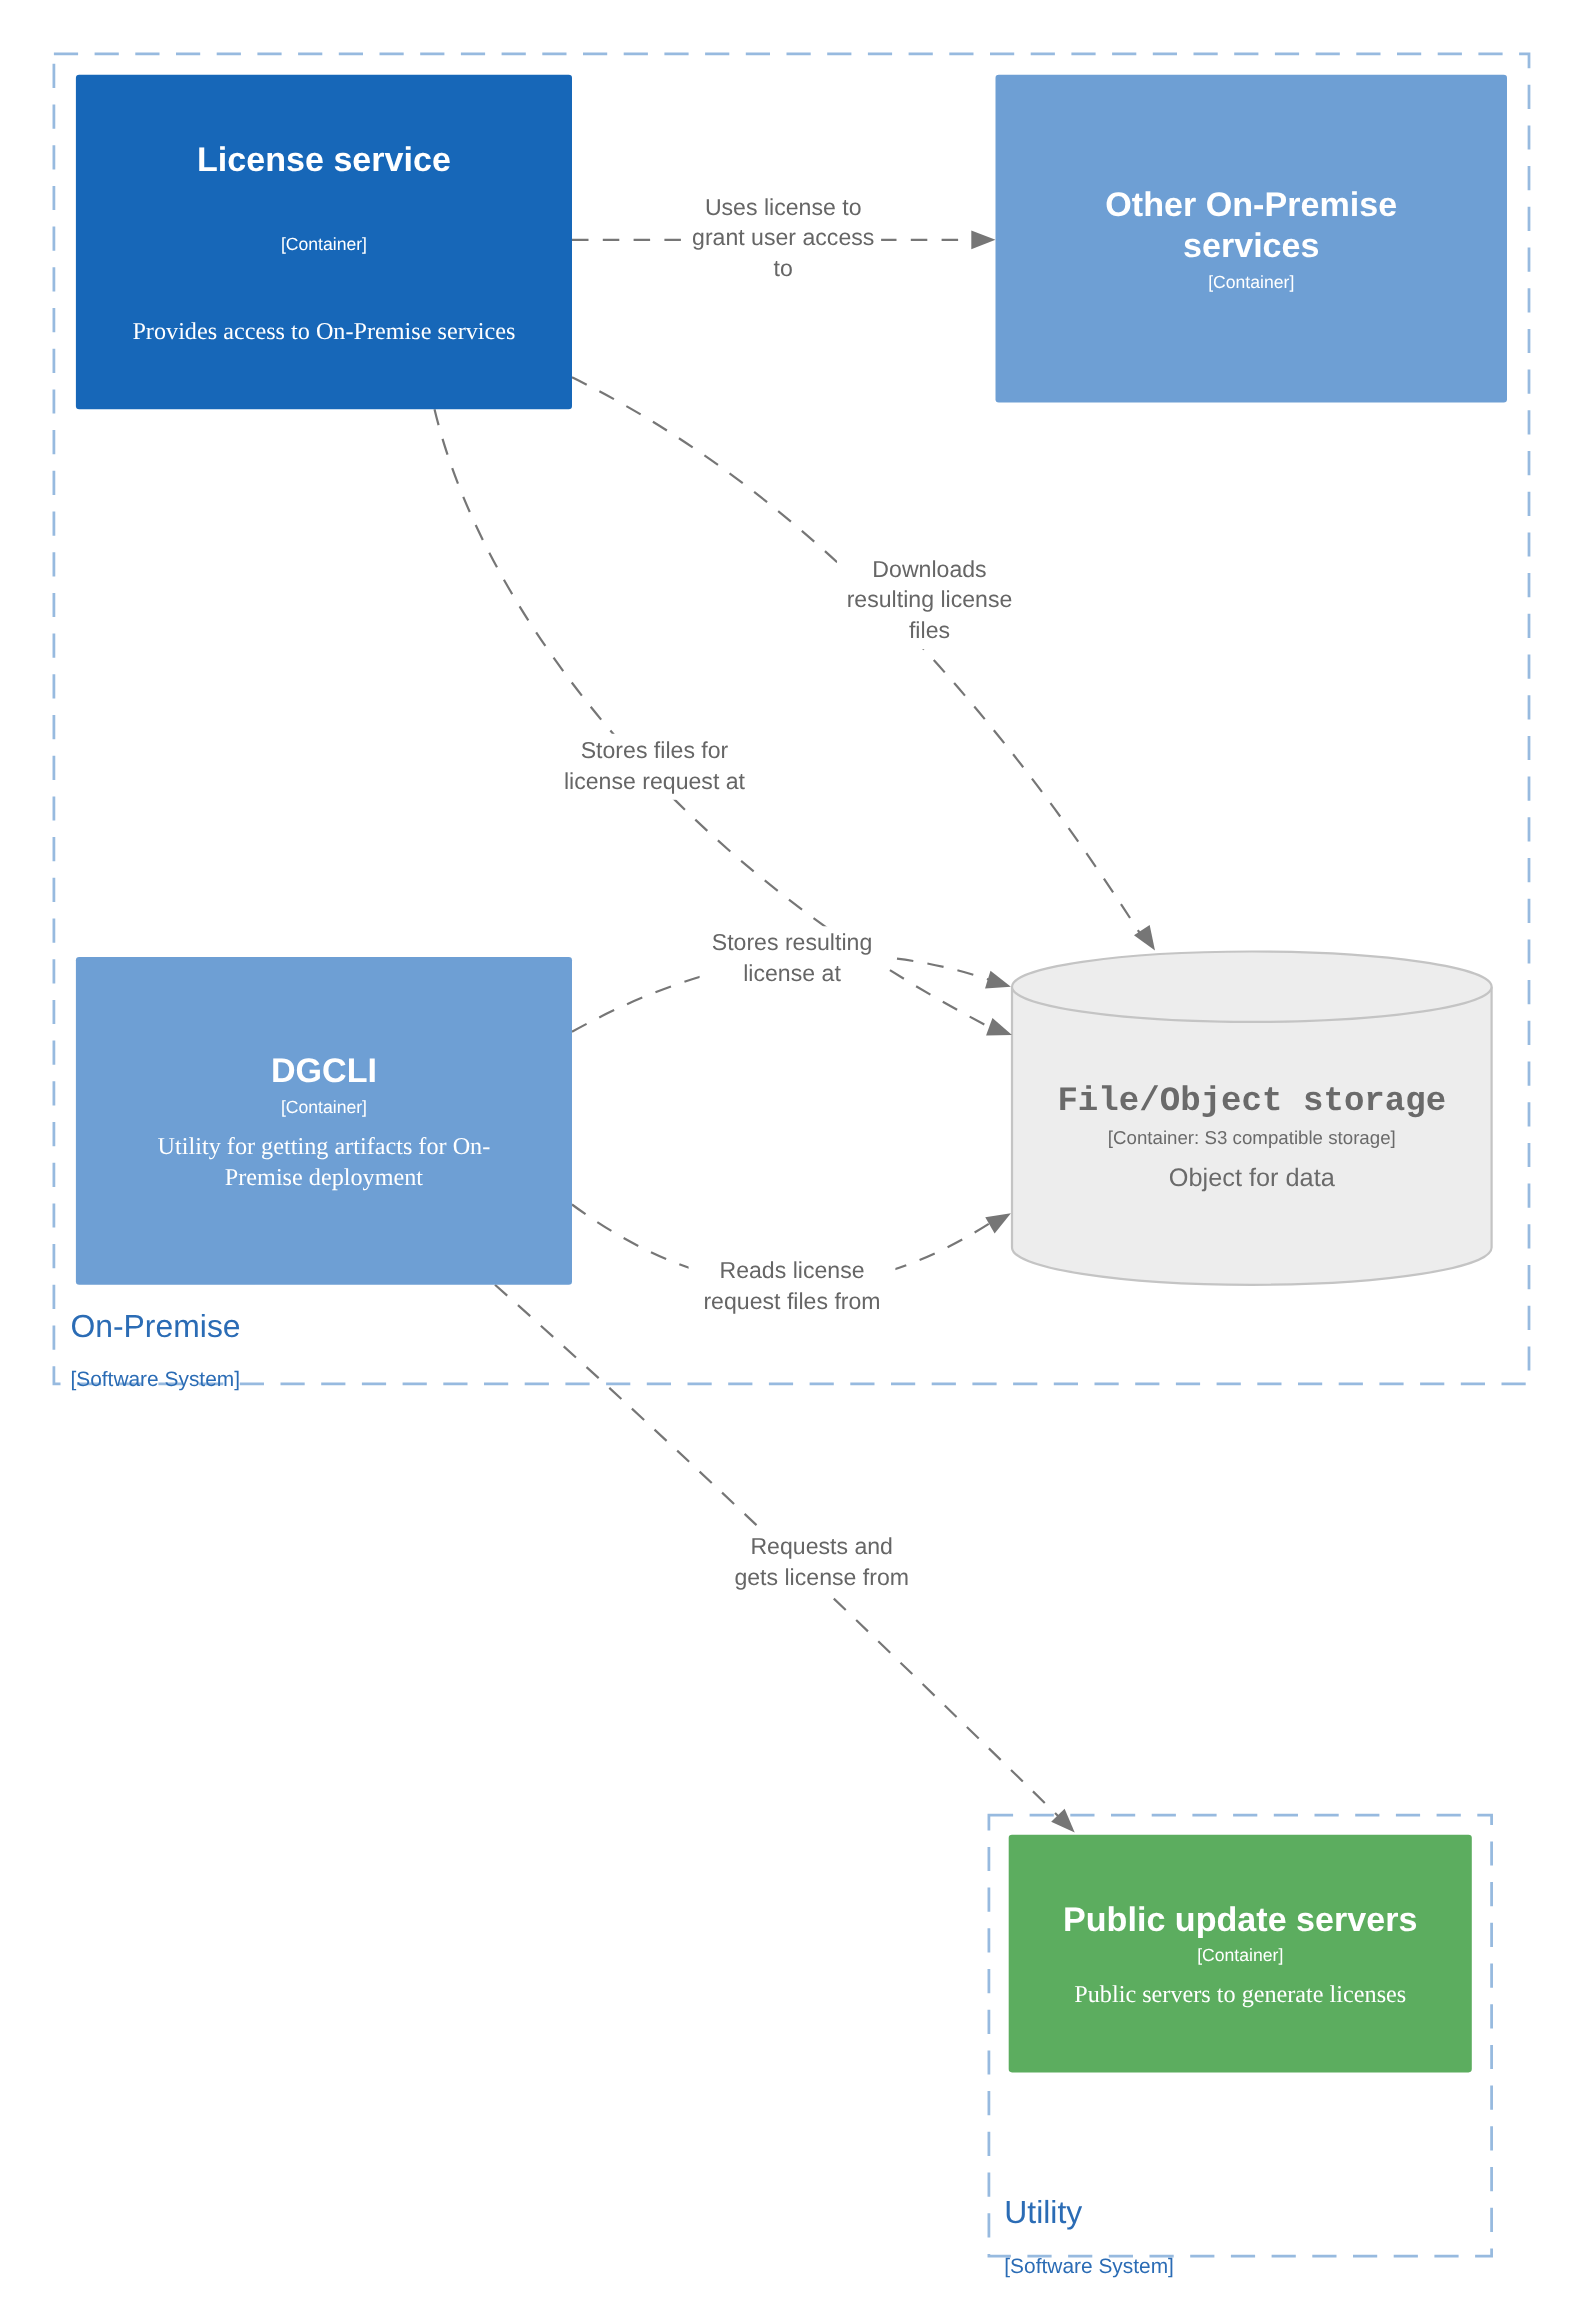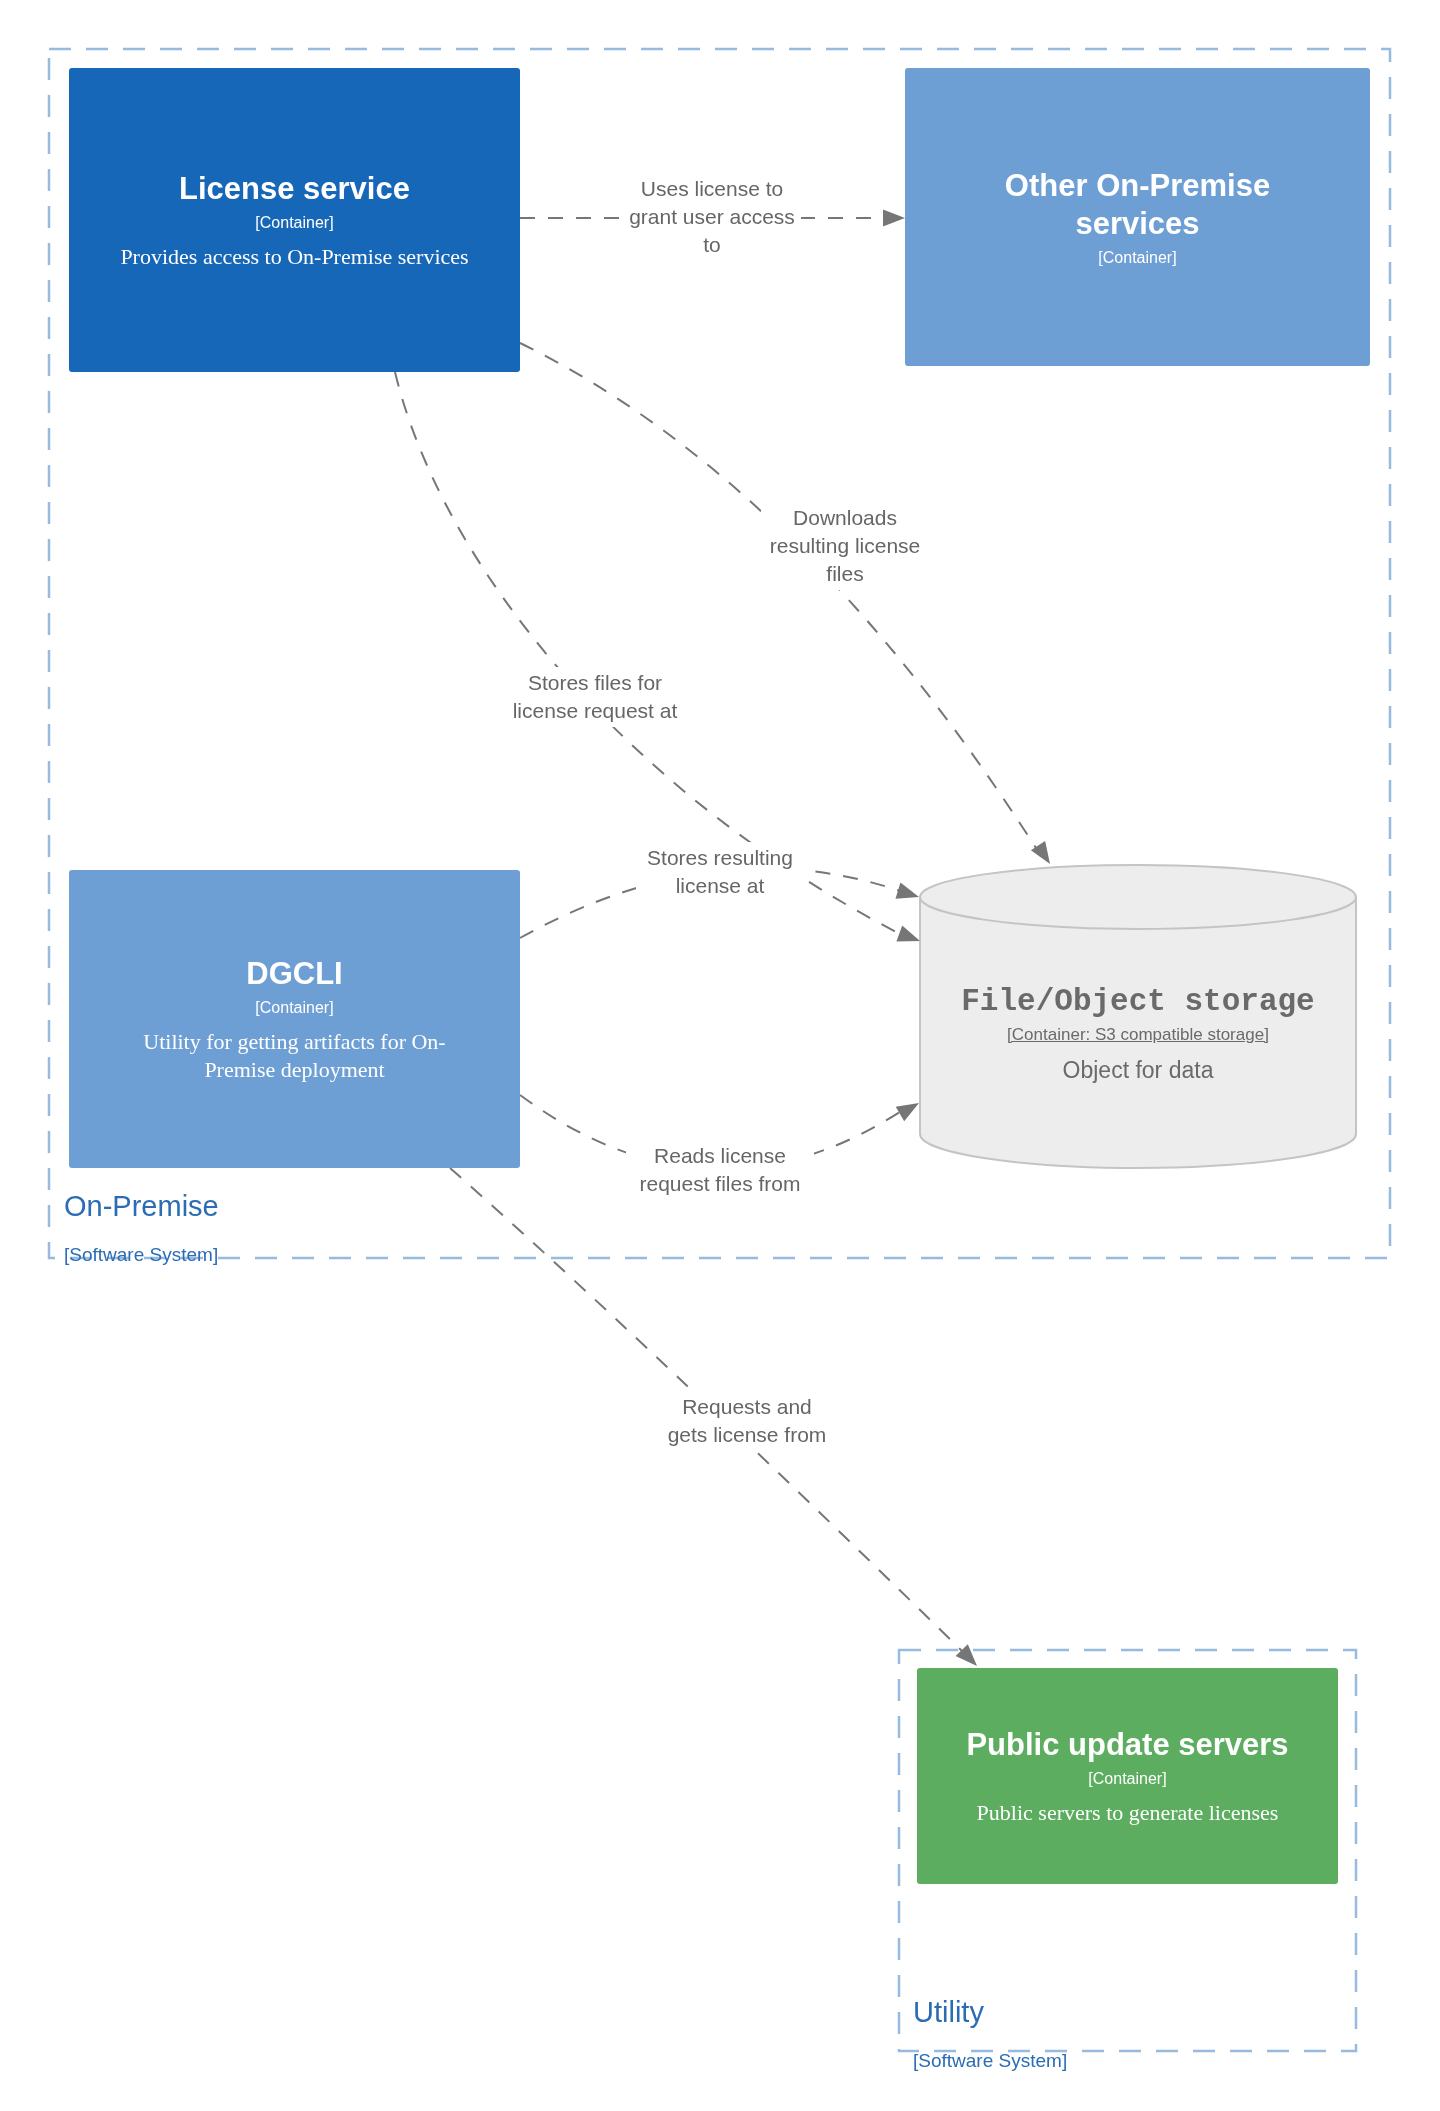--- a/index.html
+++ b/index.html
@@ -27,21 +27,21 @@
         align-items:center;justify-content:center;text-align:center;box-sizing:border-box;padding:10px 20px;}
   .node-primary{background:var(--primary_container);}
   .node-secondary{background:var(--secondary_container);}
   .node-green{background:var(--green_container);}
   .node .title{font-size:31px;font-weight:700;line-height:1.22;}
   .node .type{font-size:16px;line-height:1.2;margin:5px 0 11px;}
   .node .desc{font-size:22px;line-height:1.25;font-family:Liberation Serif, serif;}
   .storage-text{position:absolute;display:flex;flex-direction:column;align-items:center;
         text-align:center;color:var(--storage_text);}
   .storage-text .title{font-size:31px;font-weight:700;line-height:1.2;font-family:Liberation Mono, monospace;}
-  .storage-text .type{font-size:17px;line-height:1.2;margin:5px 0 11px;text-decoration:underline;}
+  .storage-text .type{font-size:17px;line-height:1.2;margin:5px 0 11px;}
   .storage-text .desc{font-size:23px;line-height:1.2;}
   .rel-label{position:absolute;transform:translate(-50%,-50%);background:var(--background);
         color:var(--relationship_text);font-size:21px;line-height:1.33;text-align:center;padding:2px 4px;}
   .boundary-label{position:absolute;color:var(--boundary_text);text-align:left;}
   .boundary-label .b-name{font-size:29px;line-height:1.15;}
   .boundary-label .b-type{font-size:19px;line-height:1.3;margin-top:20px;}
 </style>
 </head>
 <body>
 
@@ -72,21 +72,21 @@
 
   <div class="boundary-label" style="left:64px;top:1190px;">
     <div class="b-name">On-Premise</div>
     <div class="b-type">[Software System]</div>
   </div>
   <div class="boundary-label" style="left:913px;top:1996px;">
     <div class="b-name">Utility</div>
     <div class="b-type">[Software System]</div>
   </div>
 
-  <div class="node node-primary" style="left:69px;top:68px;width:451px;height:304px;">
+  <div class="node node-primary" style="left:69px;top:68px;width:451px;height:304px;gap:44px;">
     <div class="title">License service</div>
     <div class="type">[Container]</div>
     <div class="desc" style="max-width:370px;">Provides access to On-Premise services</div>
   </div>
 
   <div class="node node-secondary" style="left:905px;top:68px;width:465px;height:298px;">
     <div class="title" style="max-width:340px;">Other On-Premise services</div>
     <div class="type" style="margin-bottom:0;">[Container]</div>
   </div>
 

